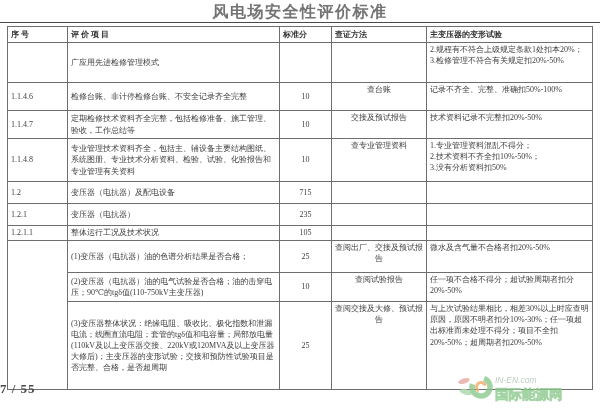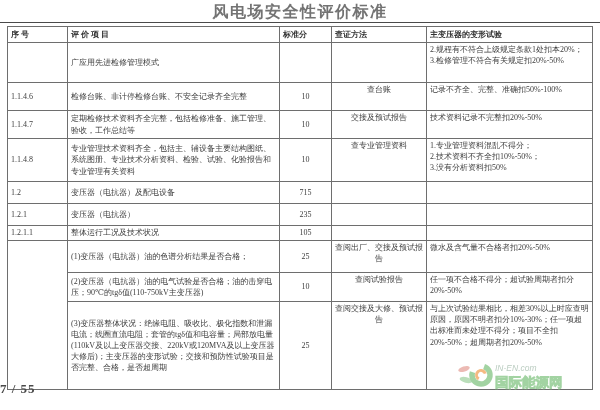--- a/index.html
+++ b/index.html
@@ -59,21 +59,21 @@
     bottom:13px;
     text-align:left;
     font-size:13px;
     font-weight:bold;
     color:#4a4a4a;
     letter-spacing:1px;
   }
   .logo{
     position:absolute;
     right:5px;
-    bottom:14px;
+    bottom:2px;
     opacity:0.8;
   }
 </style>
 </head>
 <body>
 
 <div class="title">风电场安全性评价标准</div>
 <div class="title-rule"></div>
 
 <table class="eval">

